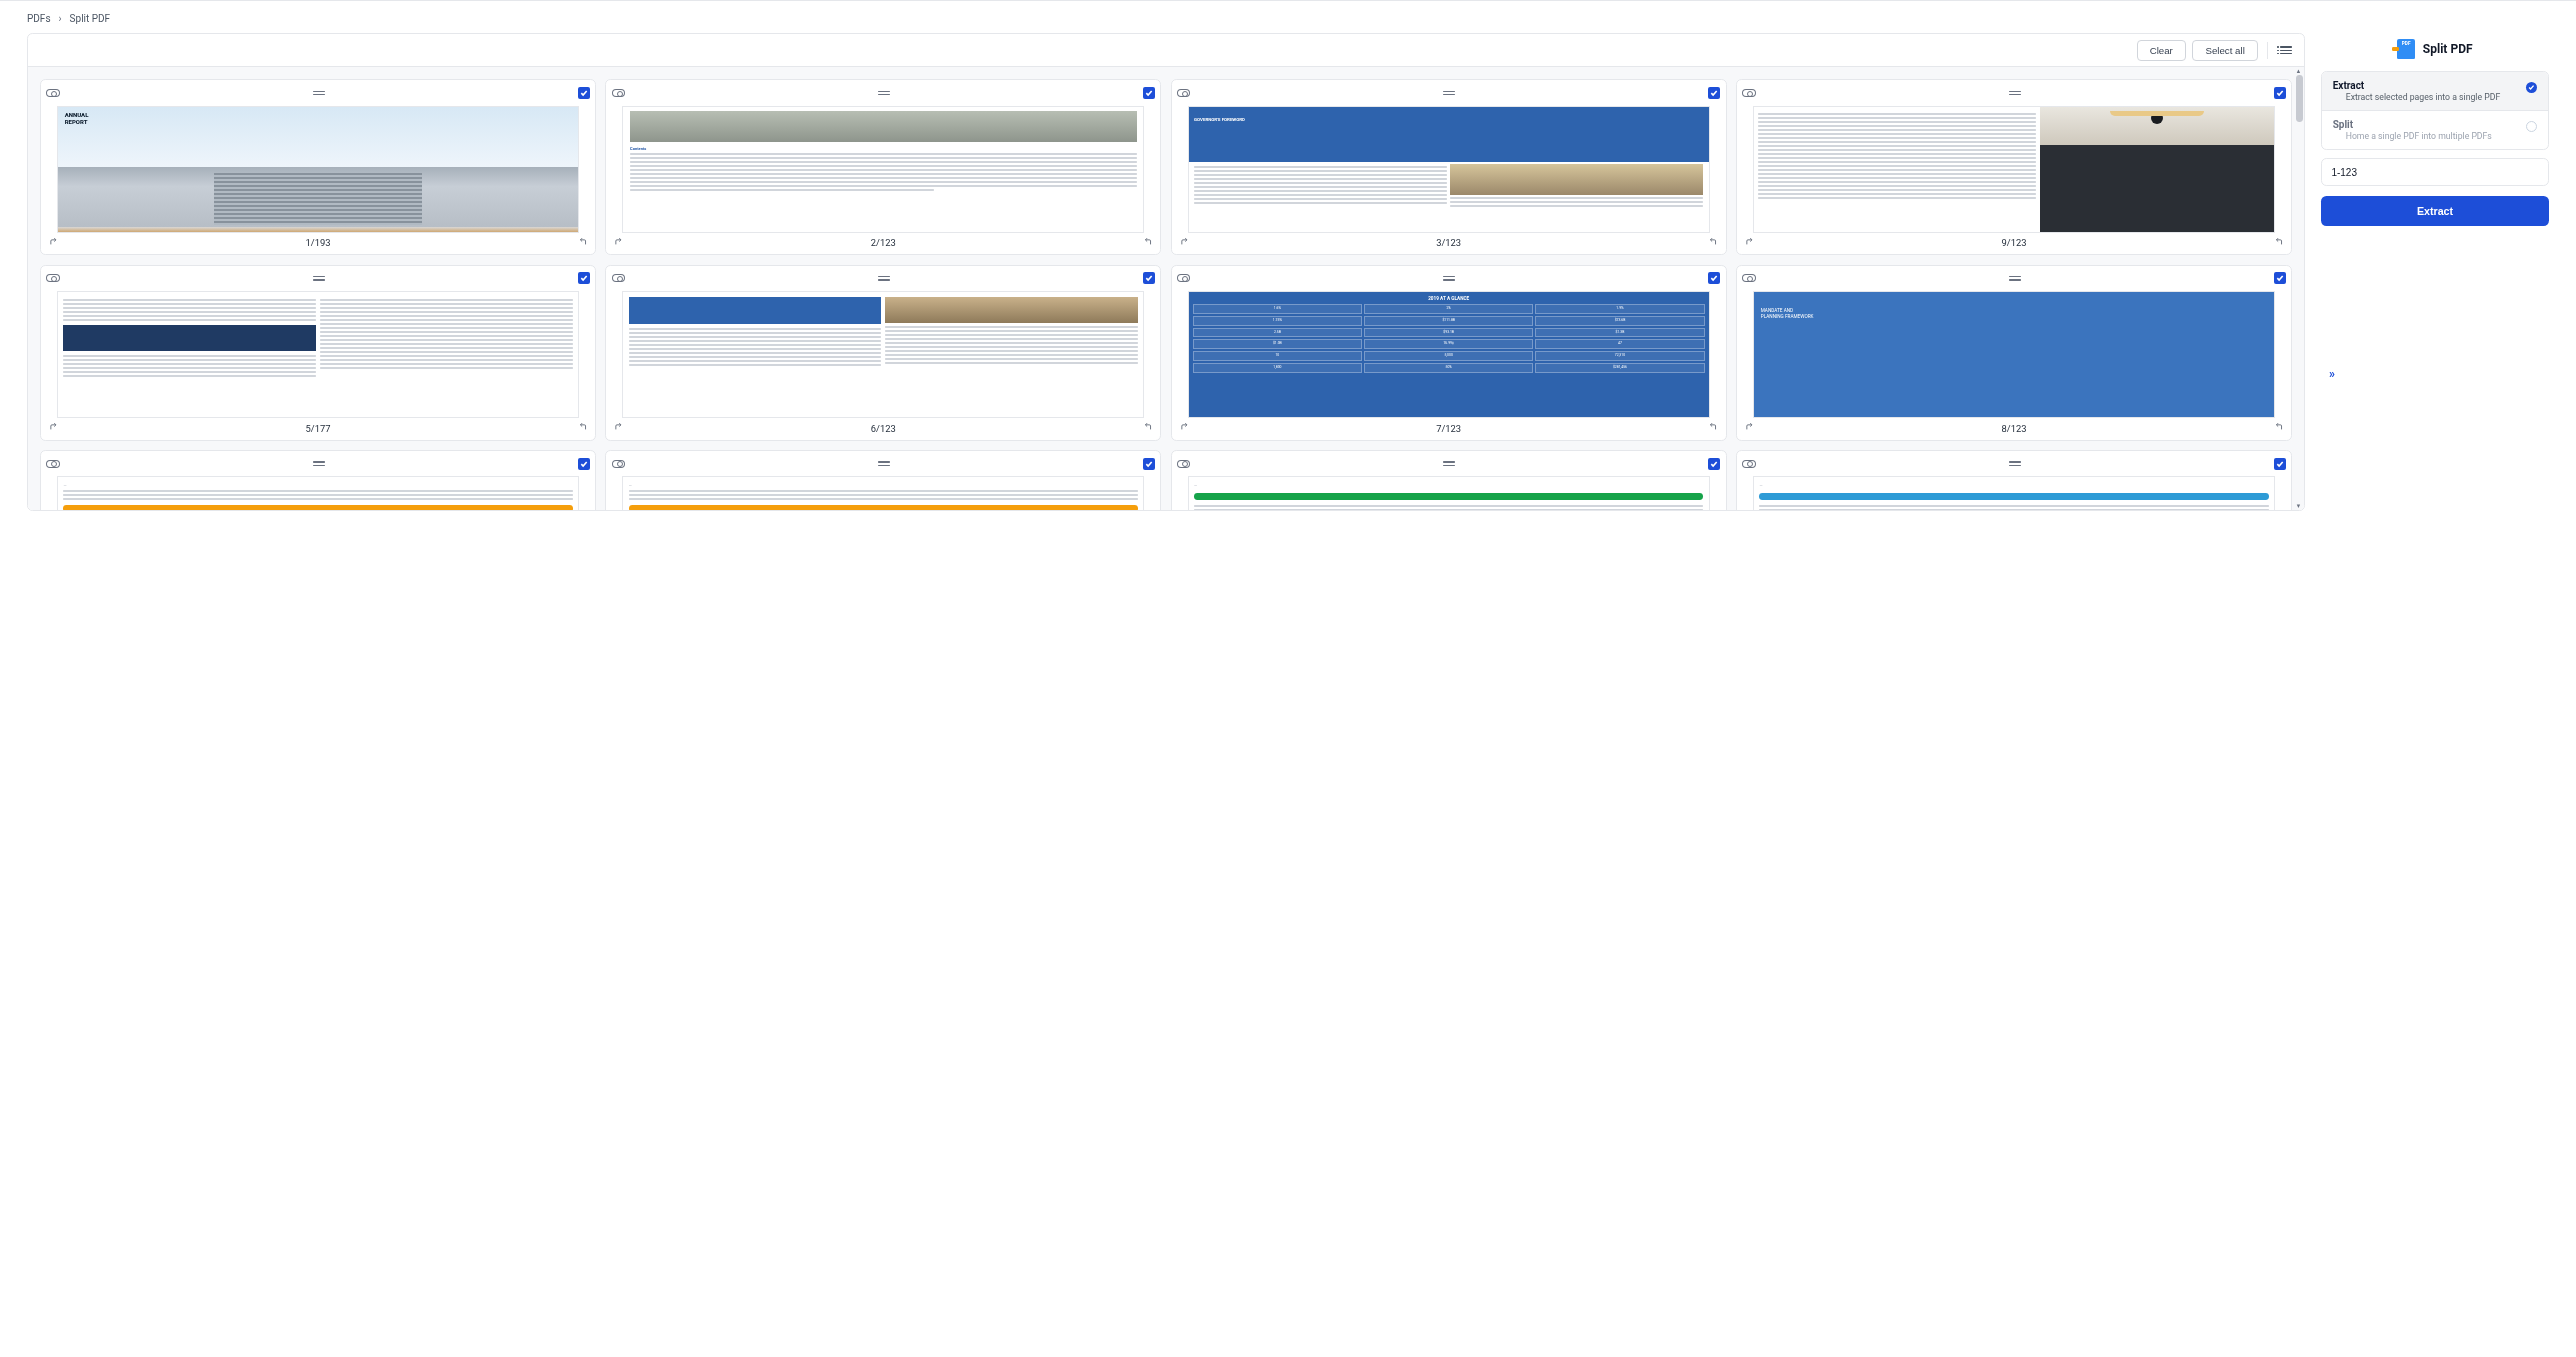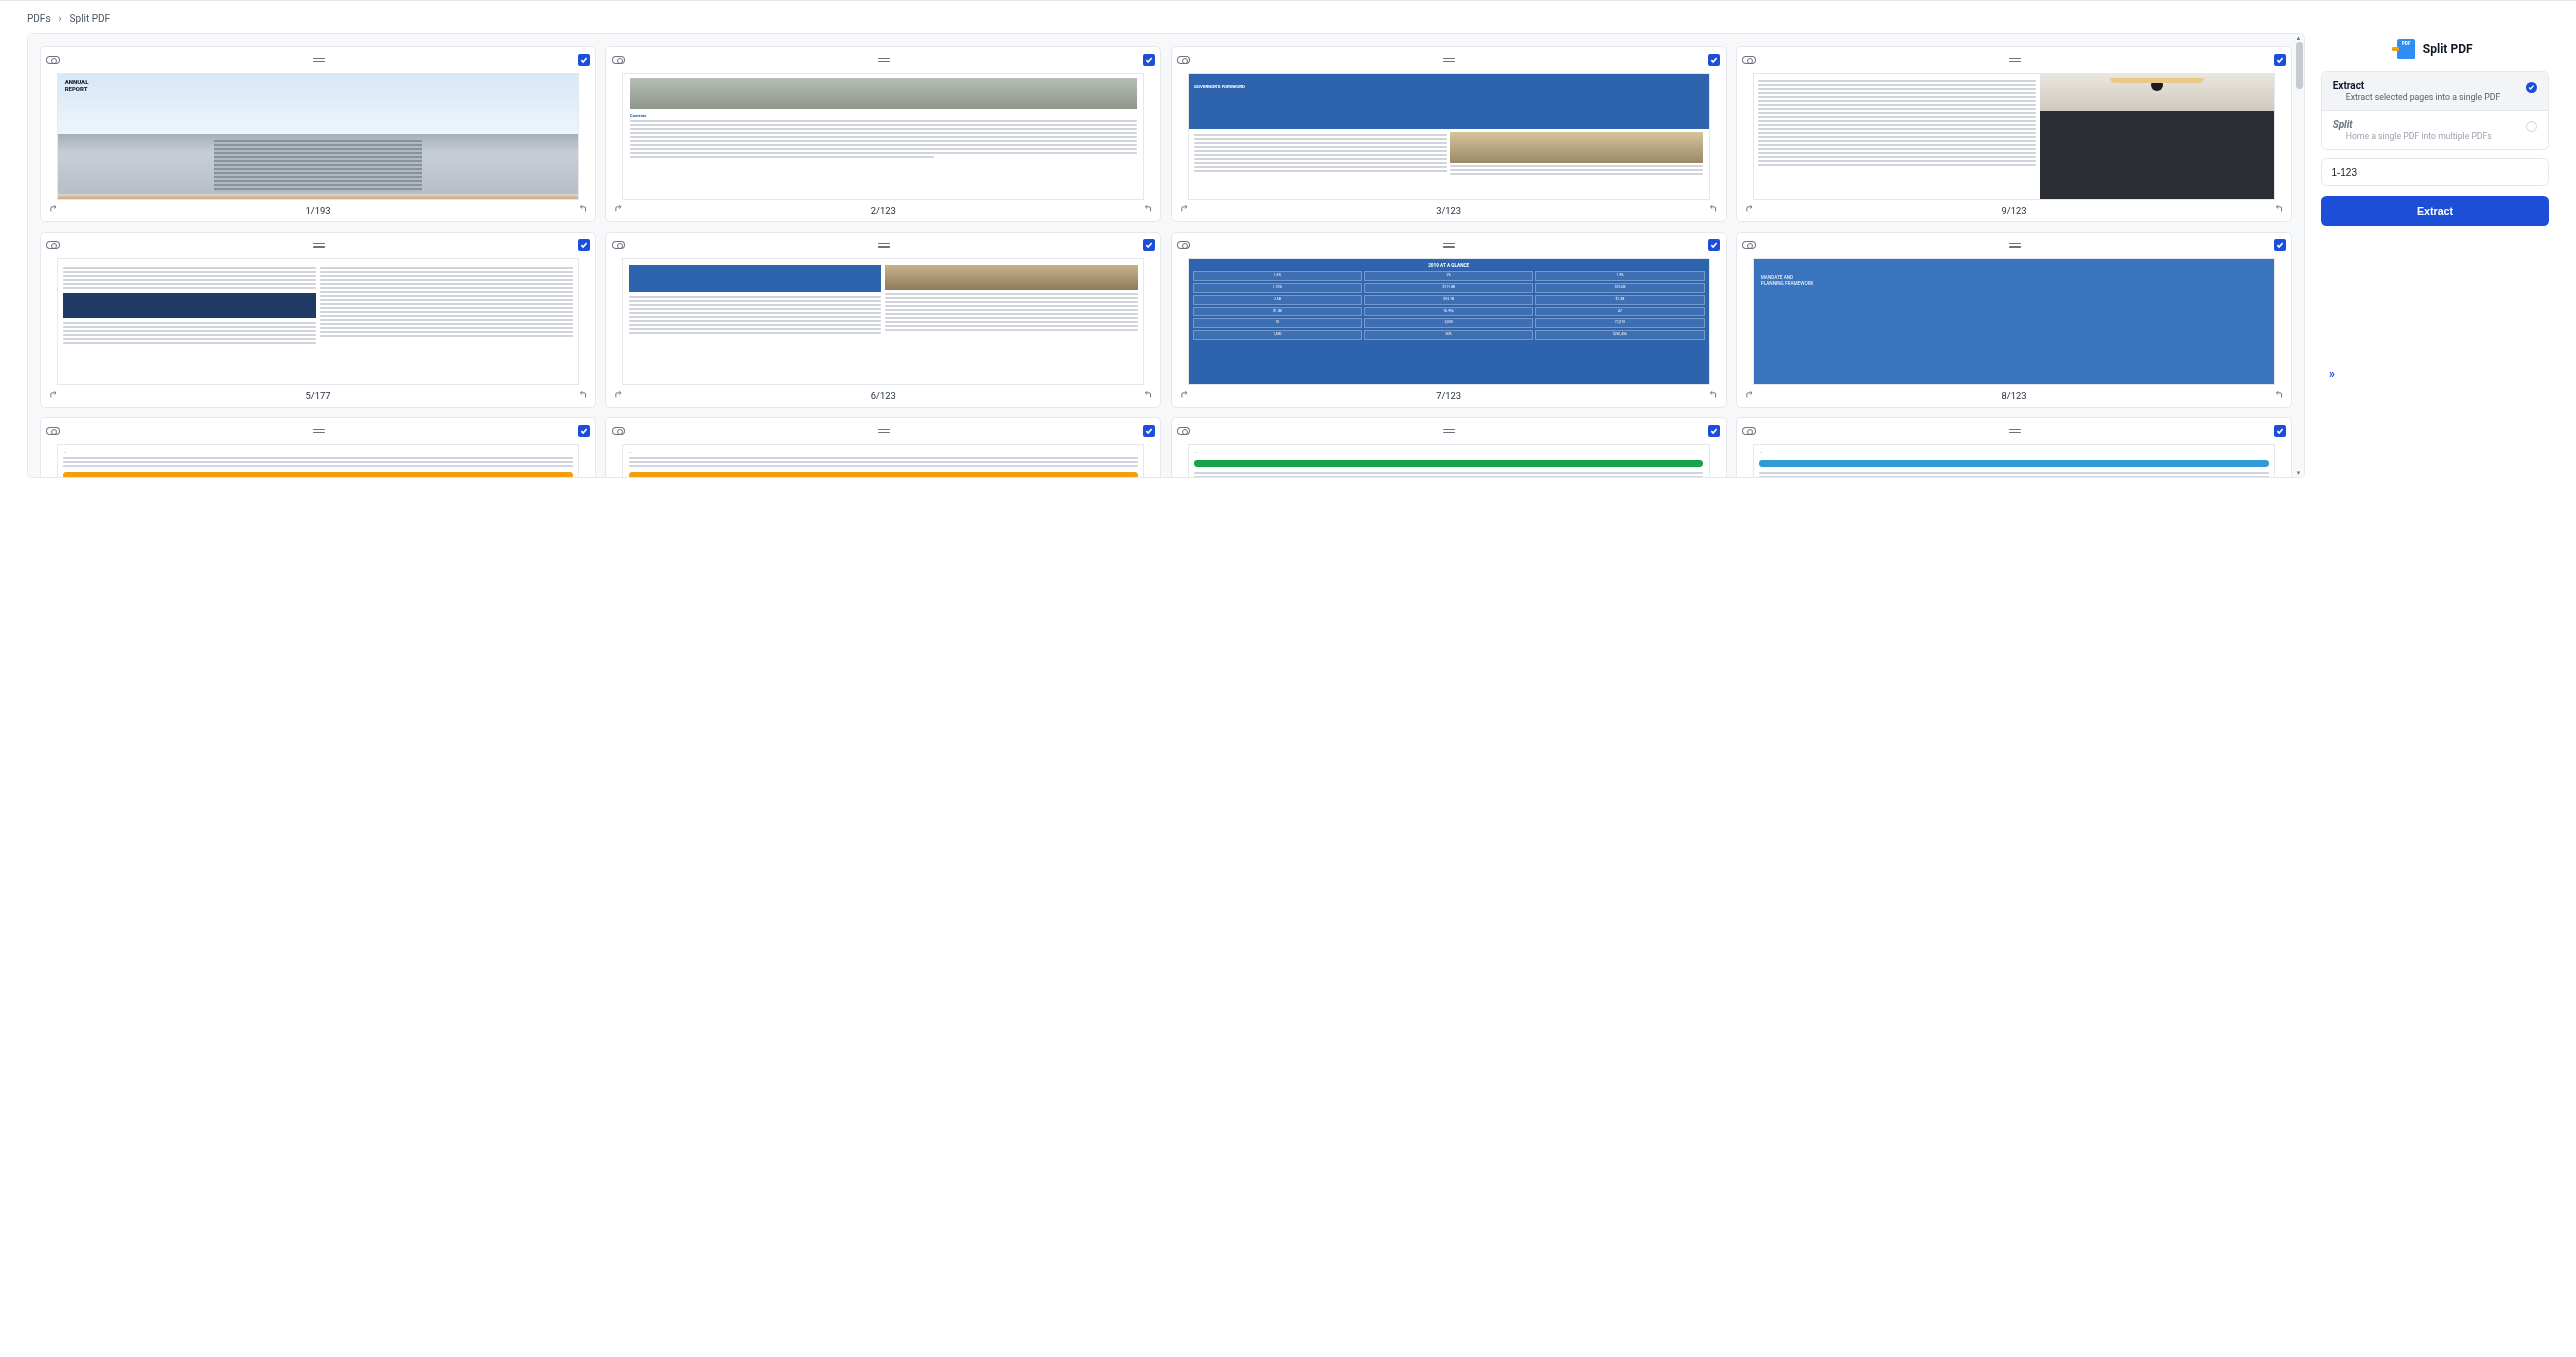--- a/index.html
+++ b/index.html
@@ -90,21 +90,21 @@
   .side-header{display:flex;align-items:center;justify-content:center;gap:8px;margin-bottom:12px;margin-top:2.7px;}
   .pdf-icon{width:17.4px;height:20px;background:#2f8df5;border-radius:2px 2px 1.3px 1.3px;position:relative;}
   .pdf-icon::before{content:"PDF";position:absolute;top:2px;left:0;right:0;text-align:center;color:#fff;font-size:4.7px;font-weight:700;}
   .pdf-icon::after{content:"";position:absolute;left:-5.4px;top:8.7px;width:6.7px;height:4px;background:#f59e0b;border-radius:1.3px;}
   .side-title{font-weight:700;font-size:12px;color:#111827;}
   .options{border:0.7px solid #e5e7eb;border-radius:5.4px;overflow:hidden;margin-bottom:8px;}
   .opt{padding:8px 10.7px;display:flex;justify-content:space-between;align-items:flex-start;gap:6.7px;cursor:pointer;}
   .opt + .opt{border-top:0.7px solid #e5e7eb;}
   .opt.sel{background:#f3f4f6;}
   .opt .t{font-weight:700;color:#0f172a;font-size:10px;margin-bottom:1.3px;}
-  .opt.dim .t{color:#6b7280;font-style:italic;}
+  .opt.dim .t{color:#6b7280;}
   .opt .d{color:#57606a;font-size:8.7px;padding-left:13px;}
   .opt.dim .d{color:#9ca3af;}
   .radio{width:11.4px;height:11.4px;border-radius:50%;margin-top:2px;}
   .radio.on{background:#1d4ed8;display:flex;align-items:center;justify-content:center;}
   .radio.on::after{content:"";}
   .radio.on svg{stroke:#fff;}
   .radio.off{border:1.3px solid #cbd5e1;}
   .range-input{width:100%;border:0.7px solid #e5e7eb;border-radius:5.4px;padding:7.4px 9.4px;font-size:10px;color:#111827;margin-bottom:9.4px;}
   .extract-btn{width:100%;background:#1d4ed8;color:#fff;border:none;border-radius:5.4px;padding:9.4px 0;font-size:10.7px;font-weight:600;cursor:pointer;}
   .collapse{margin-top:141px;cursor:pointer;color:#1d4ed8;font-size:12px;font-weight:700;margin-left:8px;}
@@ -166,20 +166,30 @@
 <body>
 
 <div class="breadcrumb">
   <a>PDFs</a>
   <span class="sep">›</span>
   <span class="current">Split PDF</span>
 </div>
 
 <div class="workspace">
   <div class="main-panel">
+    <div class="toolbar">
+      <button class="btn">Clear</button>
+      <button class="btn">Select all</button>
+      <div class="vsep"></div>
+      <div class="list-view">
+          <span></span>
+          <span></span>
+          <span></span>
+        </div>
+    </div>
     <div class="grid-wrap">
       <div class="grid" id="grid">
           <div class="page-card">
             <div class="card-top">
               <div class="eye"></div>
               <div class="drag">
                 <span></span>
                 <span></span>
               </div>
               <div class="checkbox">

